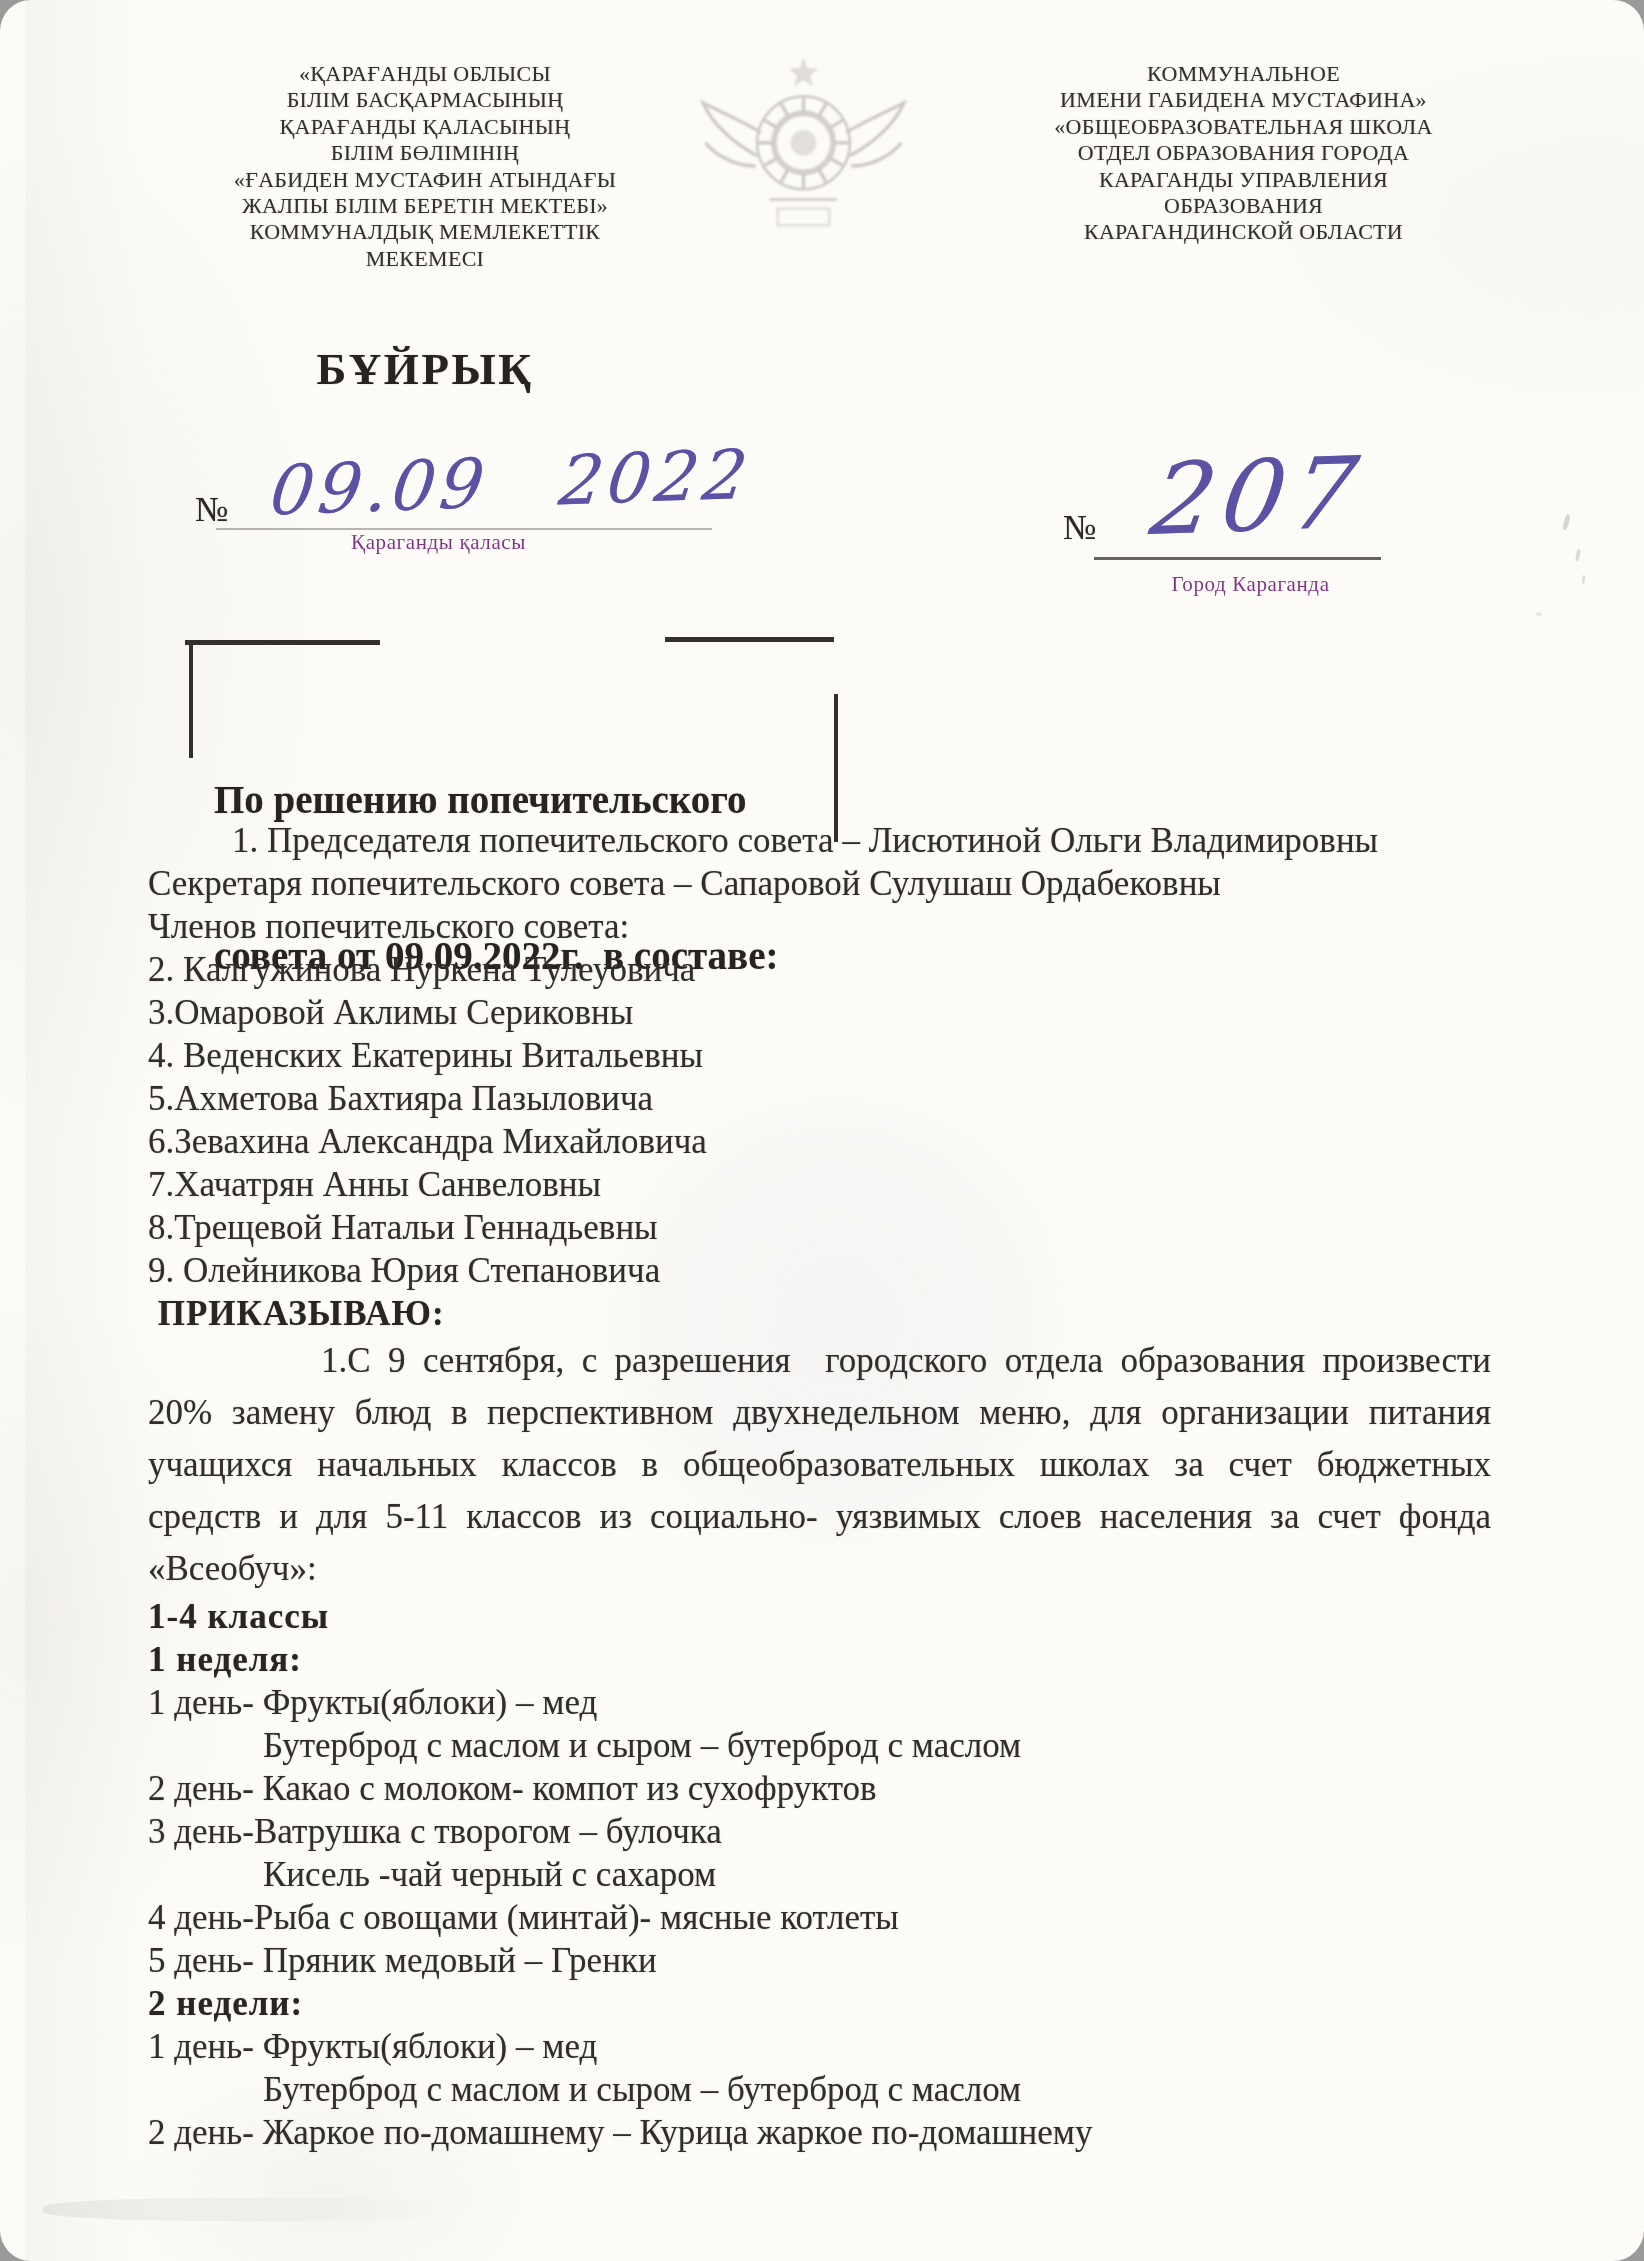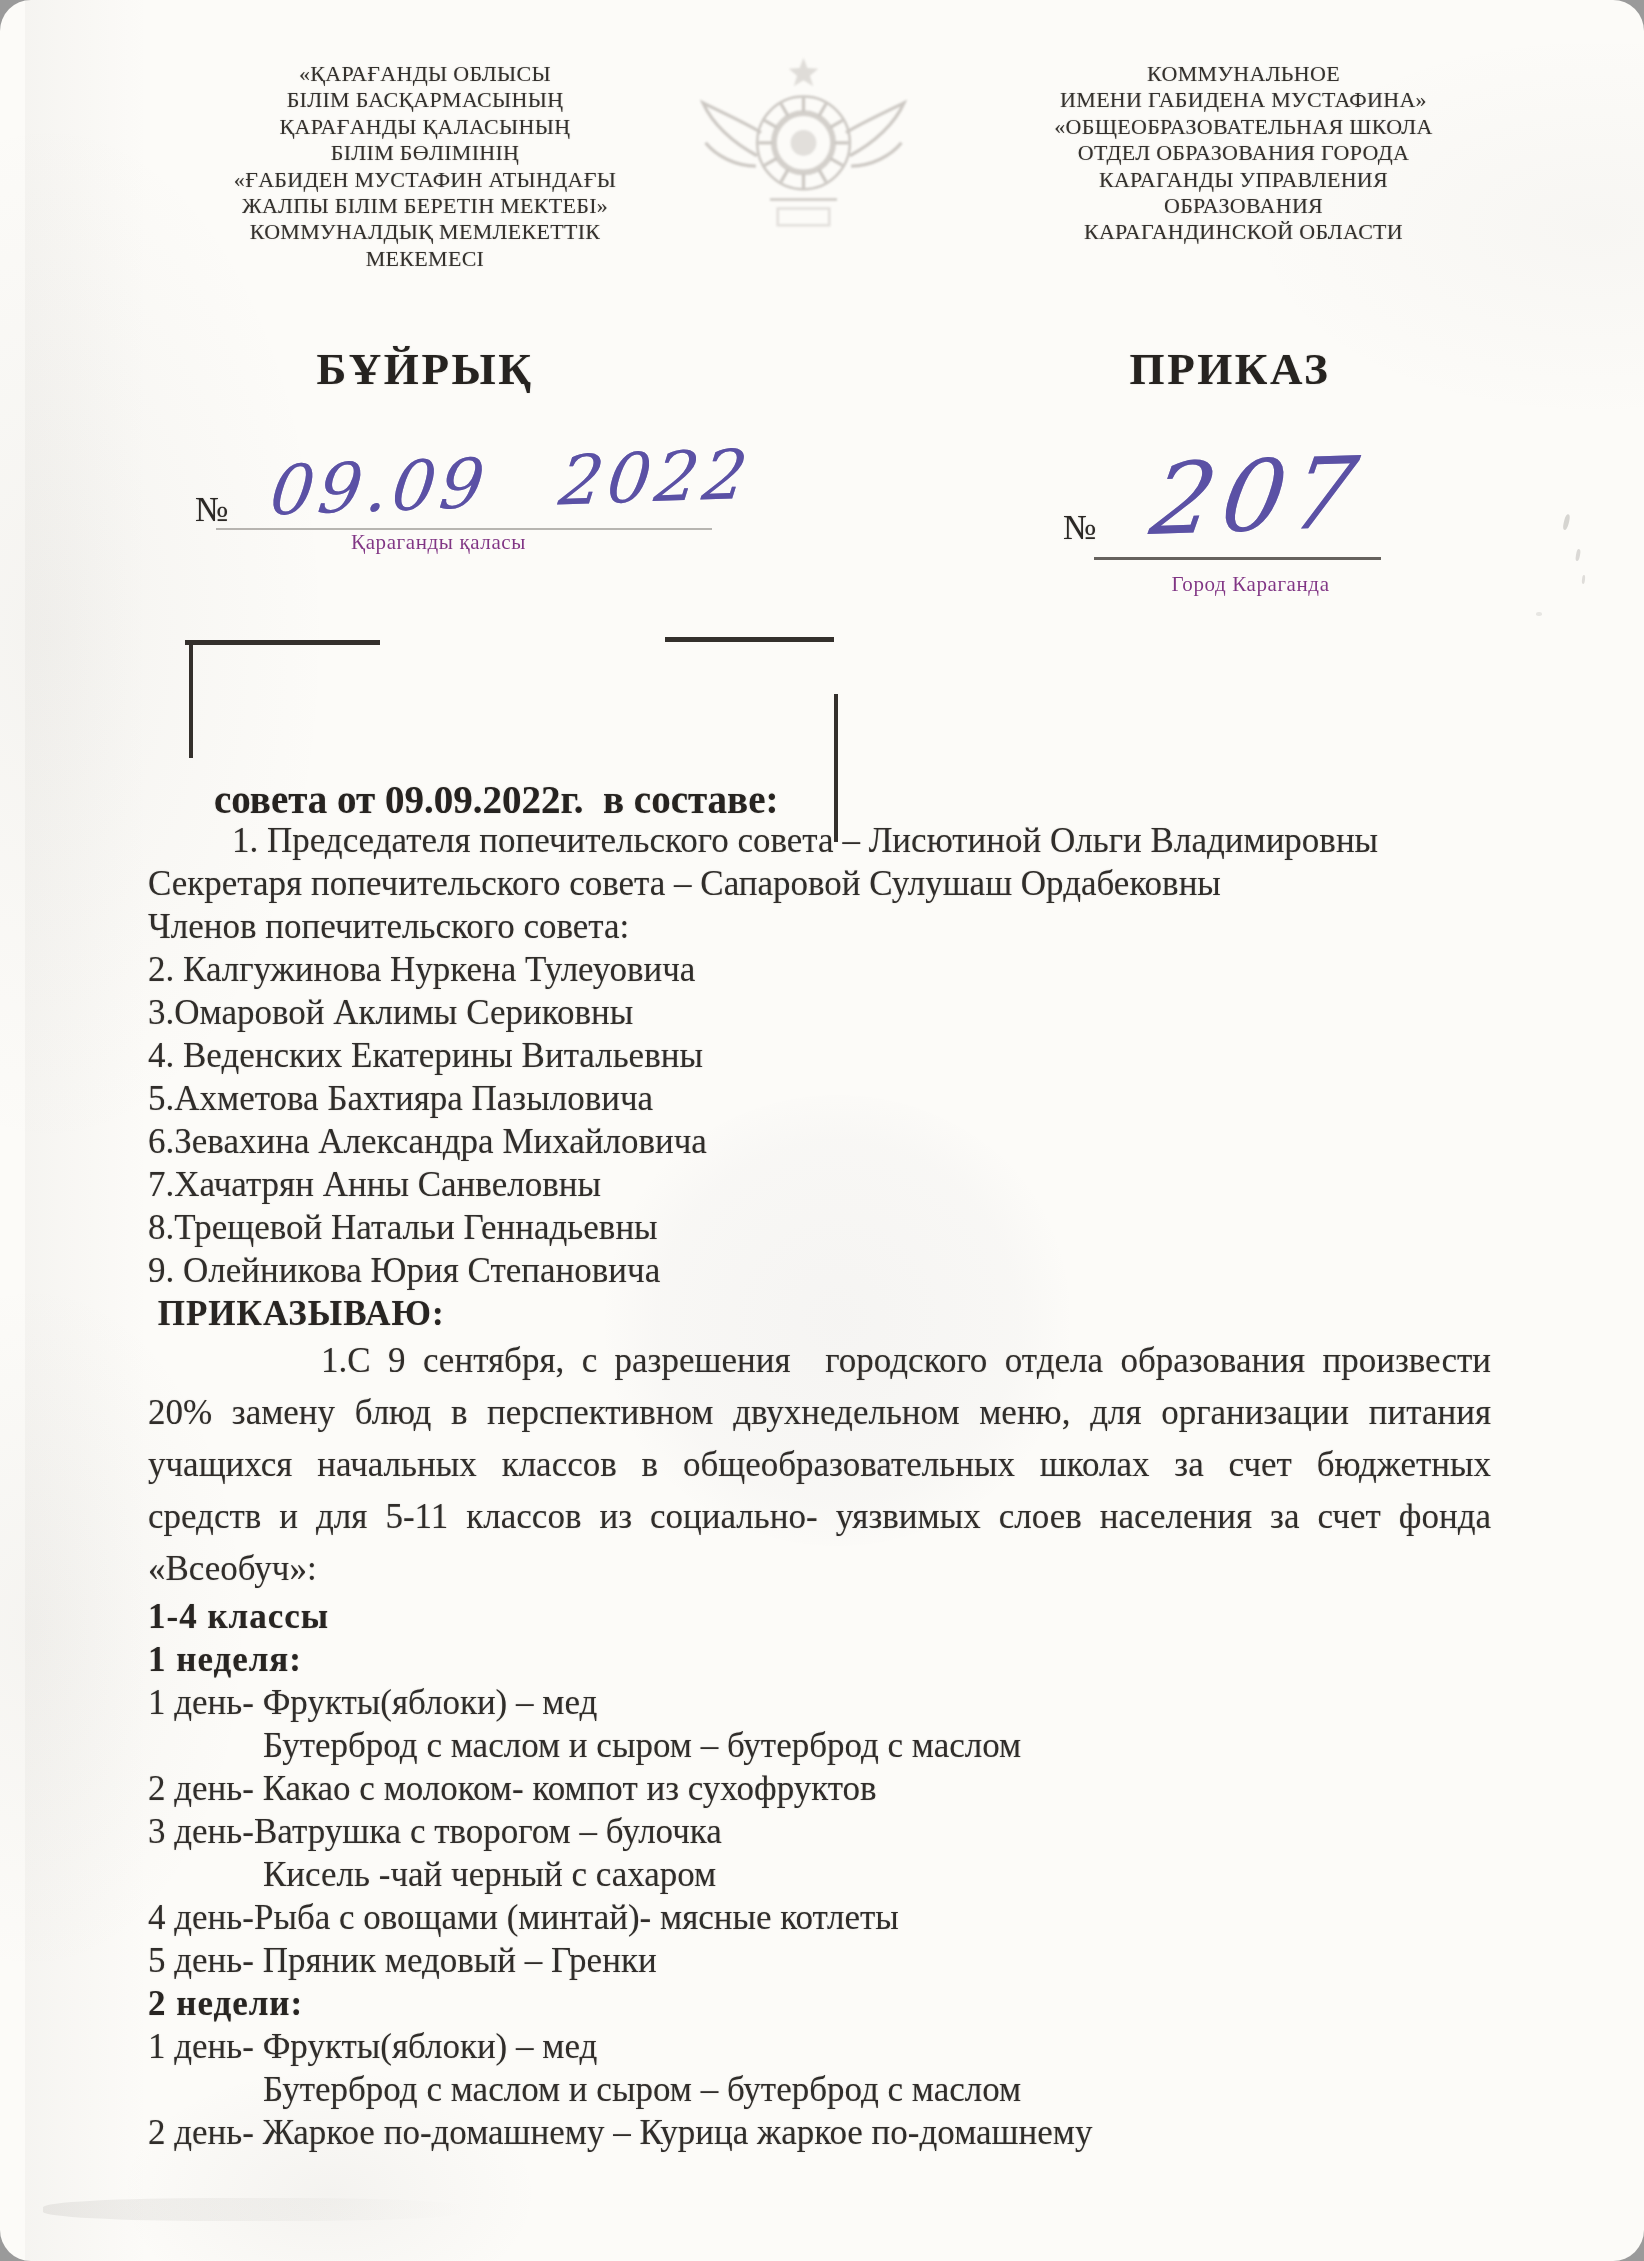--- a/index.html
+++ b/index.html
@@ -130,37 +130,37 @@
       <div class="org-line">КОММУНАЛЬНОЕ</div>
       <div class="org-line">ИМЕНИ ГАБИДЕНА МУСТАФИНА»</div>
       <div class="org-line">«ОБЩЕОБРАЗОВАТЕЛЬНАЯ ШКОЛА</div>
       <div class="org-line">ОТДЕЛ ОБРАЗОВАНИЯ ГОРОДА</div>
       <div class="org-line">КАРАГАНДЫ УПРАВЛЕНИЯ</div>
       <div class="org-line">ОБРАЗОВАНИЯ</div>
       <div class="org-line">КАРАГАНДИНСКОЙ ОБЛАСТИ</div>
     </div>
 
   <div class="title title-kk t">БҰЙРЫҚ</div>
-  <div class="title title-ru t">ПРИКАЗ</div>
 
   <div class="numsign numsign-kk t">№</div>
   <div class="hand hand-date"><span>09.09</span><span class="gap"></span><span>2022</span></div>
   <div class="underline underline-kk"></div>
   <div class="place place-kk">Қараганды қаласы</div>
 
   <div class="numsign numsign-ru t">№</div>
   <div class="hand hand-num">207</div>
   <div class="underline underline-ru"></div>
   <div class="place place-ru">Город Караганда</div>
 
   <div class="box-line box-top-left"></div>
   <div class="box-line box-top-right"></div>
   <div class="box-line box-left-v"></div>
   <div class="box-line box-right-v"></div>
   <div class="res-text t">
+    <div>По решению попечительского</div>
     <div>совета от 09.09.2022г.  в составе:</div>
   </div>
 
   <div class="ghost-stamp"></div>
 
   <div class="body t"><div class="line first-indent">1. Председателя попечительского совета – Лисютиной Ольги Владимировны</div><div class="line">Секретаря попечительского совета – Сапаровой Сулушаш Ордабековны</div><div class="line">Членов попечительского совета:</div><div class="line">2. Калгужинова Нуркена Тулеуовича</div><div class="line">3.Омаровой Аклимы Сериковны</div><div class="line">4. Веденских Екатерины Витальевны</div><div class="line">5.Ахметова Бахтияра Пазыловича</div><div class="line">6.Зевахина Александра Михайловича</div><div class="line">7.Хачатрян Анны Санвеловны</div><div class="line">8.Трещевой Натальи Геннадьевны</div><div class="line">9. Олейникова Юрия Степановича</div><div class="line bold"> ПРИКАЗЫВАЮ:</div><div class="line para">1.С 9 сентября, с разрешения  городского отдела образования произвести 20% замену блюд в перспективном двухнедельном меню, для организации питания учащихся начальных классов в общеобразовательных школах за счет бюджетных средств и для 5-11 классов из социально- уязвимых слоев населения за счет фонда «Всеобуч»:</div><div class="line bold">1-4 классы</div><div class="line bold">1 неделя:</div><div class="line">1 день- Фрукты(яблоки) – мед</div><div class="line indent">Бутерброд с маслом и сыром – бутерброд с маслом</div><div class="line">2 день- Какао с молоком- компот из сухофруктов</div><div class="line">3 день-Ватрушка с творогом – булочка</div><div class="line indent">Кисель -чай черный с сахаром</div><div class="line">4 день-Рыба с овощами (минтай)- мясные котлеты</div><div class="line">5 день- Пряник медовый – Гренки</div><div class="line bold">2 недели:</div><div class="line">1 день- Фрукты(яблоки) – мед</div><div class="line indent">Бутерброд с маслом и сыром – бутерброд с маслом</div><div class="line">2 день- Жаркое по-домашнему – Курица жаркое по-домашнему</div></div>
 
   <div class="speck s1"></div>
   <div class="speck s2"></div>
   <div class="speck s3"></div>

